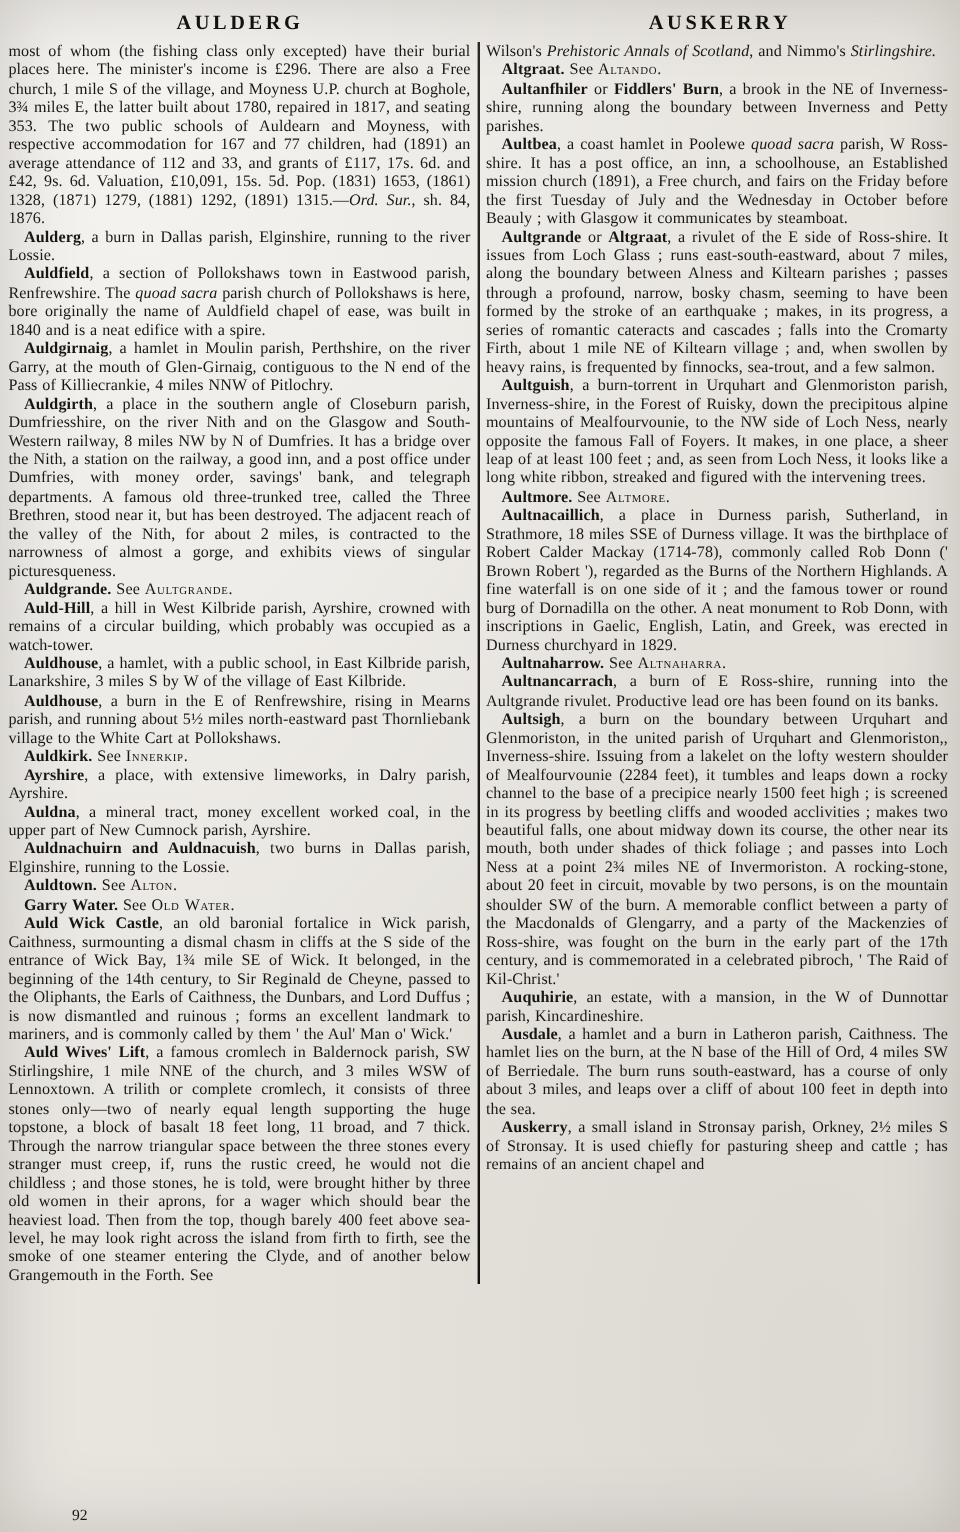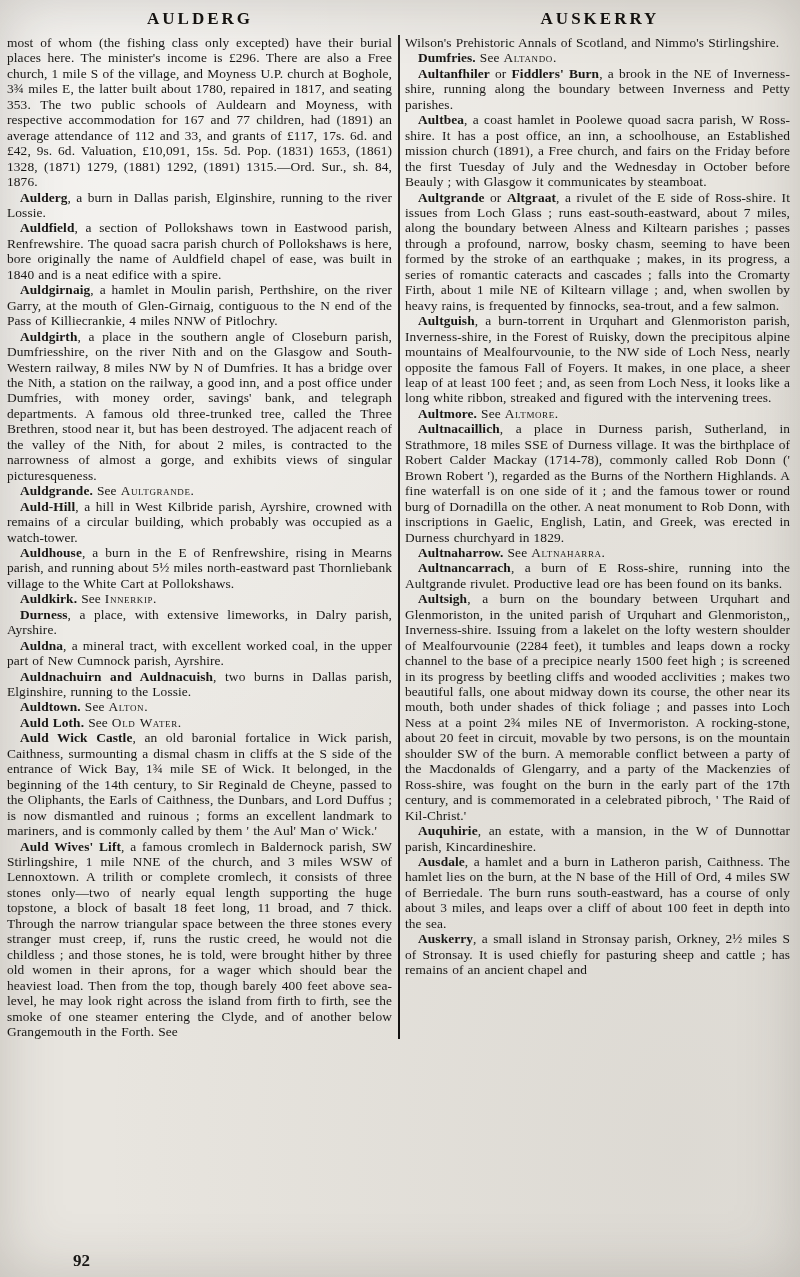--- a/index.html
+++ b/index.html
@@ -53,30 +53,29 @@
     font-size: 13.4px;
     line-height: 15.45px;
     text-indent: 13px;
     text-align: justify;
     word-spacing: 0.6px;
     letter-spacing: 0.1px;
   }
   p.entry.no-indent { text-indent: 0; }
   .seg-n { font-weight: normal; }
   .seg-b { font-weight: bold; }
-  .seg-i { }
+  .seg-i { font-style: italic; }
   .seg-sc { font-variant: small-caps; letter-spacing: 0.6px; }
   .page-number {
     position: absolute;
     left: 60px;
     bottom: 6px;
-    font-size: 17px;
-    font-weight: bold;
+    font-size: 13px;
+    font-weight: normal;
     color: #181715;
-    margin-left: 13px;
   }
 </style>
 </head>
 <body>
 
 <div class="page">
 
   <header class="running-heads">
     <div class="running-head">AULDERG</div>
     <div class="running-head">AUSKERRY</div>
@@ -84,34 +83,35 @@
 
   <main class="columns">
     <section class="col">
         <p class="entry no-indent"><span class="seg-n">most of whom (the fishing class only excepted) have their burial places here.  The minister's income is £296.  There are also a Free church, 1 mile S of the village, and Moyness U.P. church at Boghole, 3¾ miles E, the latter built about 1780, repaired in 1817, and seating 353.  The two public schools of Auldearn and Moyness, with respective accommodation for 167 and 77 children, had (1891) an average attendance of 112 and 33, and grants of £117, 17s. 6d. and £42, 9s. 6d.  Valuation, £10,091, 15s. 5d.  Pop. (1831) 1653, (1861) 1328, (1871) 1279, (1881) 1292, (1891) 1315.—</span><span class="seg-i">Ord. Sur.</span><span class="seg-n">, sh. 84, 1876.</span></p>
         <p class="entry"><span class="seg-b">Aulderg</span><span class="seg-n">, a burn in Dallas parish, Elginshire, running to the river Lossie.</span></p>
         <p class="entry"><span class="seg-b">Auldfield</span><span class="seg-n">, a section of Pollokshaws town in Eastwood parish, Renfrewshire.  The </span><span class="seg-i">quoad sacra</span><span class="seg-n"> parish church of Pollokshaws is here, bore originally the name of Auldfield chapel of ease, was built in 1840 and is a neat edifice with a spire.</span></p>
         <p class="entry"><span class="seg-b">Auldgirnaig</span><span class="seg-n">, a hamlet in Moulin parish, Perthshire, on the river Garry, at the mouth of Glen-Girnaig, contiguous to the N end of the Pass of Killiecrankie, 4 miles NNW of Pitlochry.</span></p>
         <p class="entry"><span class="seg-b">Auldgirth</span><span class="seg-n">, a place in the southern angle of Closeburn parish, Dumfriesshire, on the river Nith and on the Glasgow and South-Western railway, 8 miles NW by N of Dumfries.  It has a bridge over the Nith, a station on the railway, a good inn, and a post office under Dumfries, with money order, savings' bank, and telegraph departments.  A famous old three-trunked tree, called the Three Brethren, stood near it, but has been destroyed.  The adjacent reach of the valley of the Nith, for about 2 miles, is contracted to the narrowness of almost a gorge, and exhibits views of singular picturesqueness.</span></p>
         <p class="entry"><span class="seg-b">Auldgrande.</span><span class="seg-n">  See </span><span class="seg-sc">Aultgrande</span><span class="seg-n">.</span></p>
         <p class="entry"><span class="seg-b">Auld-Hill</span><span class="seg-n">, a hill in West Kilbride parish, Ayrshire, crowned with remains of a circular building, which probably was occupied as a watch-tower.</span></p>
+        <p class="entry"><span class="seg-b">Auldhouse</span><span class="seg-n">, a hamlet, with a public school, in East Kilbride parish, Lanarkshire, 3 miles S by W of the village of East Kilbride.</span></p>
         <p class="entry"><span class="seg-b">Auldhouse</span><span class="seg-n">, a burn in the E of Renfrewshire, rising in Mearns parish, and running about 5½ miles north-eastward past Thornliebank village to the White Cart at Pollokshaws.</span></p>
         <p class="entry"><span class="seg-b">Auldkirk.</span><span class="seg-n">  See </span><span class="seg-sc">Innerkip</span><span class="seg-n">.</span></p>
-        <p class="entry"><span class="seg-b">Durness</span><span class="seg-n">, a place, with extensive limeworks, in Dalry parish, Ayrshire.</span></p>
-        <p class="entry"><span class="seg-b">Auldna</span><span class="seg-n">, a mineral tract, with excellent worked coal, in the upper part of New Cumnock parish, Ayrshire.</span></p>
+        <p class="entry"><span class="seg-b">Ayrshire</span><span class="seg-n">, a place, with extensive limeworks, in Dalry parish, Ayrshire.</span></p>
+        <p class="entry"><span class="seg-b">Auldna</span><span class="seg-n">, a mineral tract, money excellent worked coal, in the upper part of New Cumnock parish, Ayrshire.</span></p>
         <p class="entry"><span class="seg-b">Auldnachuirn and Auldnacuish</span><span class="seg-n">, two burns in Dallas parish, Elginshire, running to the Lossie.</span></p>
         <p class="entry"><span class="seg-b">Auldtown.</span><span class="seg-n">  See </span><span class="seg-sc">Alton</span><span class="seg-n">.</span></p>
-        <p class="entry"><span class="seg-b">Auld Loth.</span><span class="seg-n">  See </span><span class="seg-sc">Old Water</span><span class="seg-n">.</span></p>
+        <p class="entry"><span class="seg-b">Garry Water.</span><span class="seg-n">  See </span><span class="seg-sc">Old Water</span><span class="seg-n">.</span></p>
         <p class="entry"><span class="seg-b">Auld Wick Castle</span><span class="seg-n">, an old baronial fortalice in Wick parish, Caithness, surmounting a dismal chasm in cliffs at the S side of the entrance of Wick Bay, 1¾ mile SE of Wick.  It belonged, in the beginning of the 14th century, to Sir Reginald de Cheyne, passed to the Oliphants, the Earls of Caithness, the Dunbars, and Lord Duffus ; is now dismantled and ruinous ; forms an excellent landmark to mariners, and is commonly called by them ' the Aul' Man o' Wick.'</span></p>
         <p class="entry"><span class="seg-b">Auld Wives' Lift</span><span class="seg-n">, a famous cromlech in Baldernock parish, SW Stirlingshire, 1 mile NNE of the church, and 3 miles WSW of Lennoxtown.  A trilith or complete cromlech, it consists of three stones only—two of nearly equal length supporting the huge topstone, a block of basalt 18 feet long, 11 broad, and 7 thick. Through the narrow triangular space between the three stones every stranger must creep, if, runs the rustic creed, he would not die childless ; and those stones, he is told, were brought hither by three old women in their aprons, for a wager which should bear the heaviest load. Then from the top, though barely 400 feet above sea-level, he may look right across the island from firth to firth, see the smoke of one steamer entering the Clyde, and of another below Grangemouth in the Forth.  See</span></p>
       </section>
     <div class="col-divider"></div>
     <section class="col">
         <p class="entry no-indent"><span class="seg-n">Wilson's </span><span class="seg-i">Prehistoric Annals of Scotland</span><span class="seg-n">, and Nimmo's </span><span class="seg-i">Stirlingshire.</span></p>
-        <p class="entry"><span class="seg-b">Dumfries.</span><span class="seg-n">  See </span><span class="seg-sc">Altando</span><span class="seg-n">.</span></p>
+        <p class="entry"><span class="seg-b">Altgraat.</span><span class="seg-n">  See </span><span class="seg-sc">Altando</span><span class="seg-n">.</span></p>
         <p class="entry"><span class="seg-b">Aultanfhiler</span><span class="seg-n"> or </span><span class="seg-b">Fiddlers' Burn</span><span class="seg-n">, a brook in the NE of Inverness-shire, running along the boundary between Inverness and Petty parishes.</span></p>
         <p class="entry"><span class="seg-b">Aultbea</span><span class="seg-n">, a coast hamlet in Poolewe </span><span class="seg-i">quoad sacra</span><span class="seg-n"> parish, W Ross-shire.  It has a post office, an inn, a schoolhouse, an Established mission church (1891), a Free church, and fairs on the Friday before the first Tuesday of July and the Wednesday in October before Beauly ; with Glasgow it communicates by steamboat.</span></p>
         <p class="entry"><span class="seg-b">Aultgrande</span><span class="seg-n"> or </span><span class="seg-b">Altgraat</span><span class="seg-n">, a rivulet of the E side of Ross-shire.  It issues from Loch Glass ; runs east-south-eastward, about 7 miles, along the boundary between Alness and Kiltearn parishes ; passes through a profound, narrow, bosky chasm, seeming to have been formed by the stroke of an earthquake ; makes, in its progress, a series of romantic cateracts and cascades ; falls into the Cromarty Firth, about 1 mile NE of Kiltearn village ; and, when swollen by heavy rains, is frequented by finnocks, sea-trout, and a few salmon.</span></p>
         <p class="entry"><span class="seg-b">Aultguish</span><span class="seg-n">, a burn-torrent in Urquhart and Glenmoriston parish, Inverness-shire, in the Forest of Ruisky, down the precipitous alpine mountains of Mealfourvounie, to the NW side of Loch Ness, nearly opposite the famous Fall of Foyers.  It makes, in one place, a sheer leap of at least 100 feet ; and, as seen from Loch Ness, it looks like a long white ribbon, streaked and figured with the intervening trees.</span></p>
         <p class="entry"><span class="seg-b">Aultmore.</span><span class="seg-n">  See </span><span class="seg-sc">Altmore</span><span class="seg-n">.</span></p>
         <p class="entry"><span class="seg-b">Aultnacaillich</span><span class="seg-n">, a place in Durness parish, Sutherland, in Strathmore, 18 miles SSE of Durness village.  It was the birthplace of Robert Calder Mackay (1714-78), commonly called Rob Donn (' Brown Robert '), regarded as the Burns of the Northern Highlands.  A fine waterfall is on one side of it ; and the famous tower or round burg of Dornadilla on the other.  A neat monument to Rob Donn, with inscriptions in Gaelic, English, Latin, and Greek, was erected in Durness churchyard in 1829.</span></p>
         <p class="entry"><span class="seg-b">Aultnaharrow.</span><span class="seg-n">  See </span><span class="seg-sc">Altnaharra</span><span class="seg-n">.</span></p>
         <p class="entry"><span class="seg-b">Aultnancarrach</span><span class="seg-n">, a burn of E Ross-shire, running into the Aultgrande rivulet.  Productive lead ore has been found on its banks.</span></p>
         <p class="entry"><span class="seg-b">Aultsigh</span><span class="seg-n">, a burn on the boundary between Urquhart and Glenmoriston, in the united parish of Urquhart and Glenmoriston,, Inverness-shire.  Issuing from a lakelet on the lofty western shoulder of Mealfourvounie (2284 feet), it tumbles and leaps down a rocky channel to the base of a precipice nearly 1500 feet high ; is screened in its progress by beetling cliffs and wooded acclivities ; makes two beautiful falls, one about midway down its course, the other near its mouth, both under shades of thick foliage ; and passes into Loch Ness at a point 2¾ miles NE of Invermoriston.  A rocking-stone, about 20 feet in circuit, movable by two persons, is on the mountain shoulder SW of the burn.  A memorable conflict between a party of the Macdonalds of Glengarry, and a party of the Mackenzies of Ross-shire, was fought on the burn in the early part of the 17th century, and is commemorated in a celebrated pibroch, ' The Raid of Kil-Christ.'</span></p>
         <p class="entry"><span class="seg-b">Auquhirie</span><span class="seg-n">, an estate, with a mansion, in the W of Dunnottar parish, Kincardineshire.</span></p>

